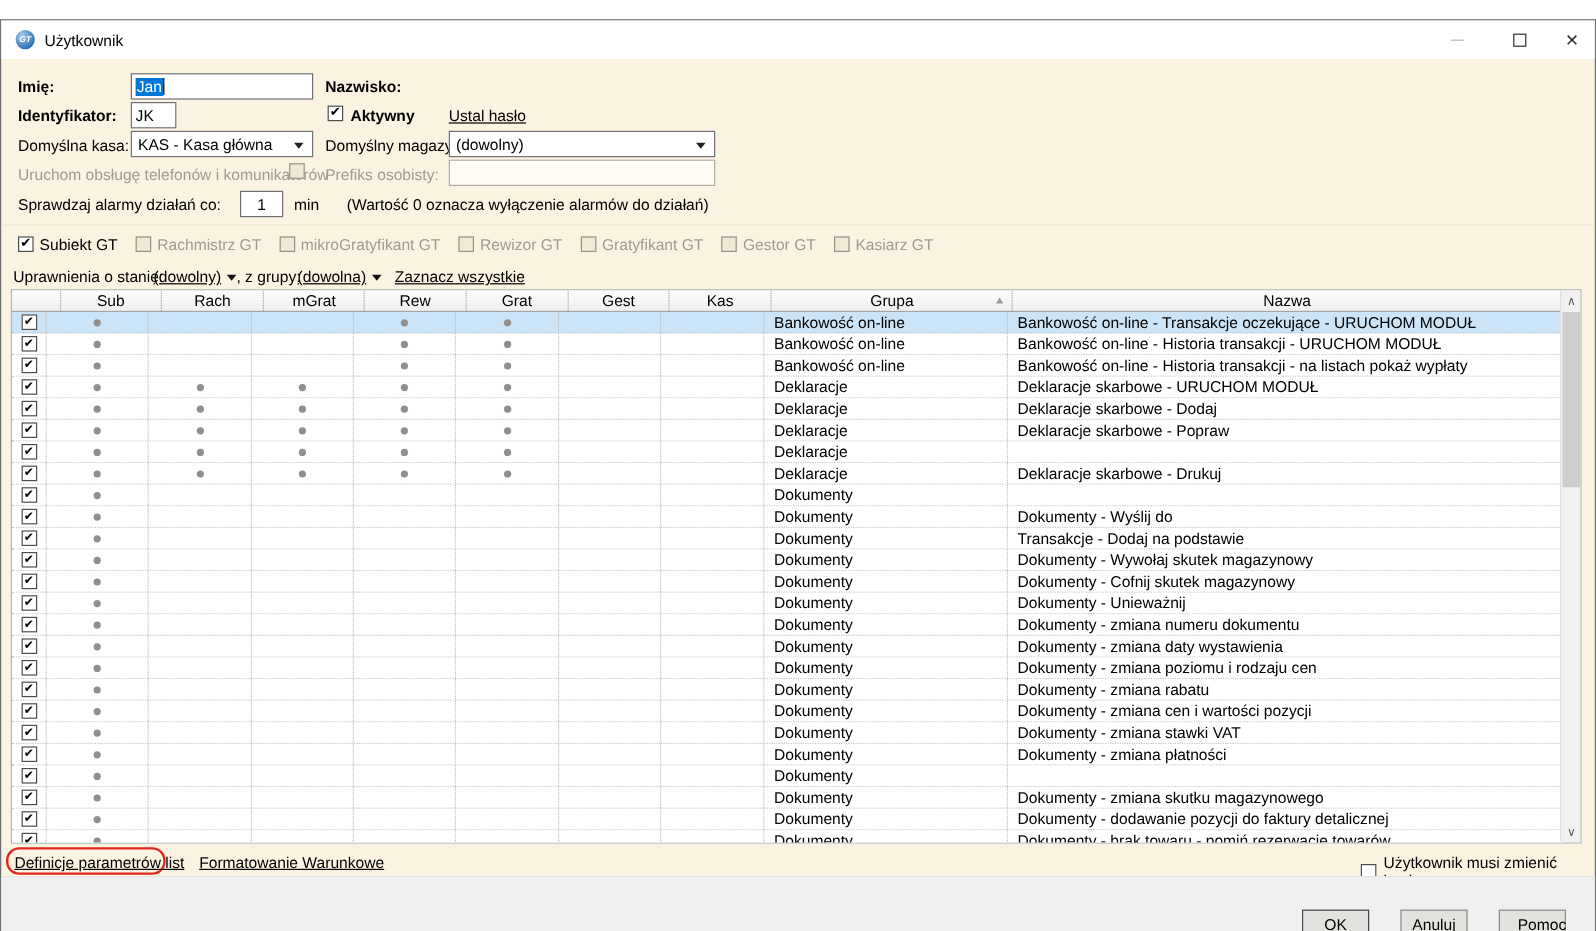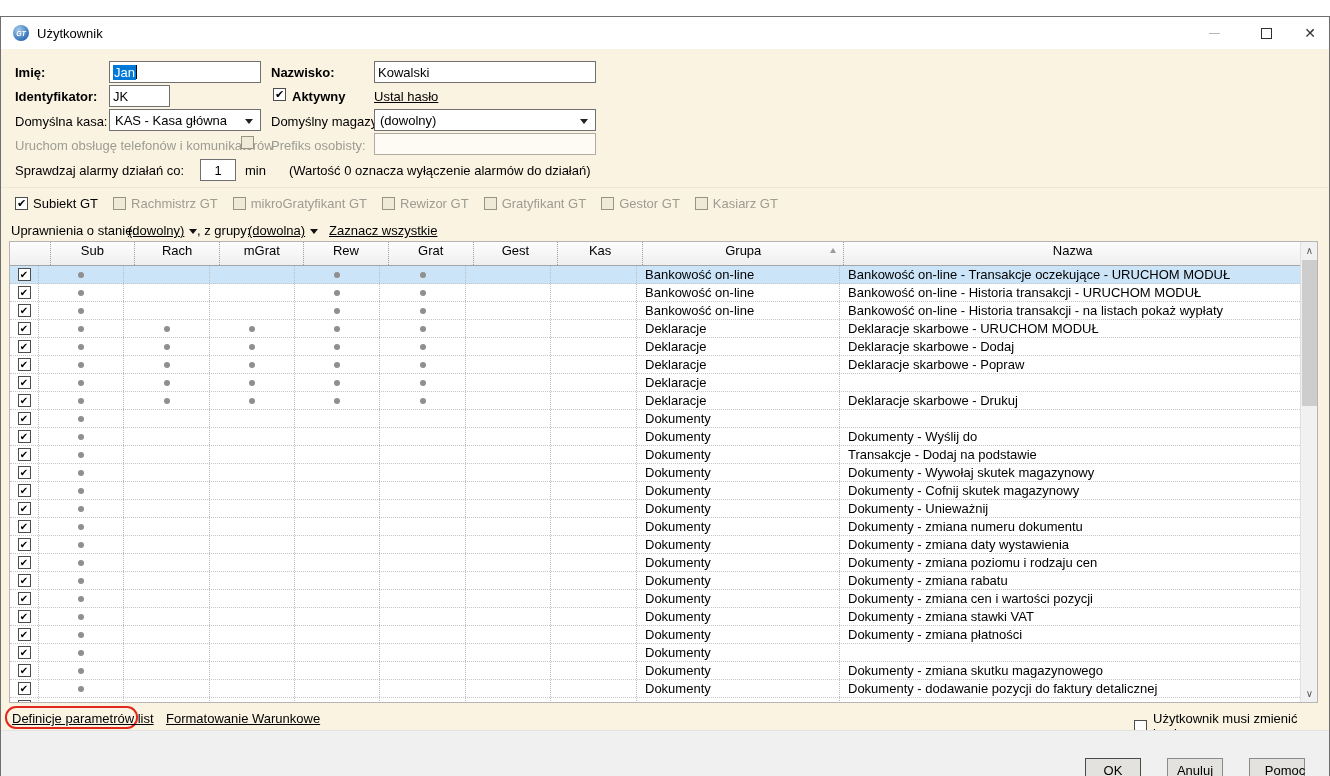--- a/index.html
+++ b/index.html
@@ -51,21 +51,21 @@
 
   
   .modules { position: absolute; left: 14px; top: 179px; display: flex; gap: 15px; align-items: center; }
   .module { display: flex; align-items: center; gap: 5px; font-size: 13px; }
   .module.disabled { color: #9c9c92; }
 
   
   .grid { position: absolute; left: 8px; top: 224px; width: 1309px; height: 462px;
           background: #fff; border: 1px solid #b4b4b4; overflow: hidden; }
   .gbody { position: absolute; left: 0; top: 0; width: 1292px; height: 100%; }
-  .thead { display: flex; height: 24px; background: linear-gradient(#fdfdfd, #efefef);
+  .thead { display: flex; height: 18px; background: linear-gradient(#fdfdfd, #efefef);
            border-bottom: 1px solid #a5a5a5; padding-left: 12px; }
   .th { font-size: 13px; color: #000; text-align: center; line-height: 17px;
         border-right: 1px dotted #9f9f9f; position: relative; white-space: nowrap; overflow: hidden; }
   .row { display: flex; height: 18px; border-bottom: 1px dotted #c6c6c6; background: #fff; }
   .row.selected { background: #cbe4f8; }
   .td { border-right: 1px dotted #bdbdbd; display: flex; align-items: center;
         justify-content: center; overflow: hidden; white-space: nowrap; }
   .td.txt { justify-content: flex-start; padding-left: 8px; font-size: 13px; color: #000; }
   .c-check { width: 29px; } .c-sub { width: 85px; } .c-rach { width: 86px; }
   .c-mgrat { width: 85px; } .c-rew { width: 85px; } .c-grat { width: 86px; }
@@ -120,24 +120,23 @@
         <span class="glyph-close">✕</span>
       </div>
   </div>
 
   <div class="lbl bold" style="left:14px; top:48px;">Imię:</div>
   <div class="fakebox" style="left:108px; top:44px; width:152px;">
     <span class="sel-text">Jan</span>
     <span class="caret-line"></span>
   </div>
   <div class="lbl bold" style="left:270px; top:48px;">Nazwisko:</div>
-  <input class="tbox" style="left: 373px; top: 44px; width: 222px;" value="Kowalski">
 
   <div class="lbl bold" style="left:14px; top:72px;">Identyfikator:</div>
-  <input class="tbox" style="left: 108px; top: 68px; width: 61px;" value="JK">
+  <input class="tbox" style="left: 108px; top: 68px; width: 38px;" value="JK">
   <span class="cbx abs-cbx" style="left:272px; top:71px;">✔</span>
   <div class="lbl bold" style="left:291px; top:72px;">Aktywny</div>
   <a class="link abs" style="left:373px; top:72px;">Ustal hasło</a>
 
   <div class="lbl" style="left:14px; top:97px;">Domyślna kasa:</div>
   <div class="combo" style="left:108px; top:92px; width:152px;">
     <span>KAS - Kasa główna</span>
     <span class="dd-arrow"></span>
   </div>
   <div class="lbl" style="left:270px; top:97px;">Domyślny magazyn:</div>

